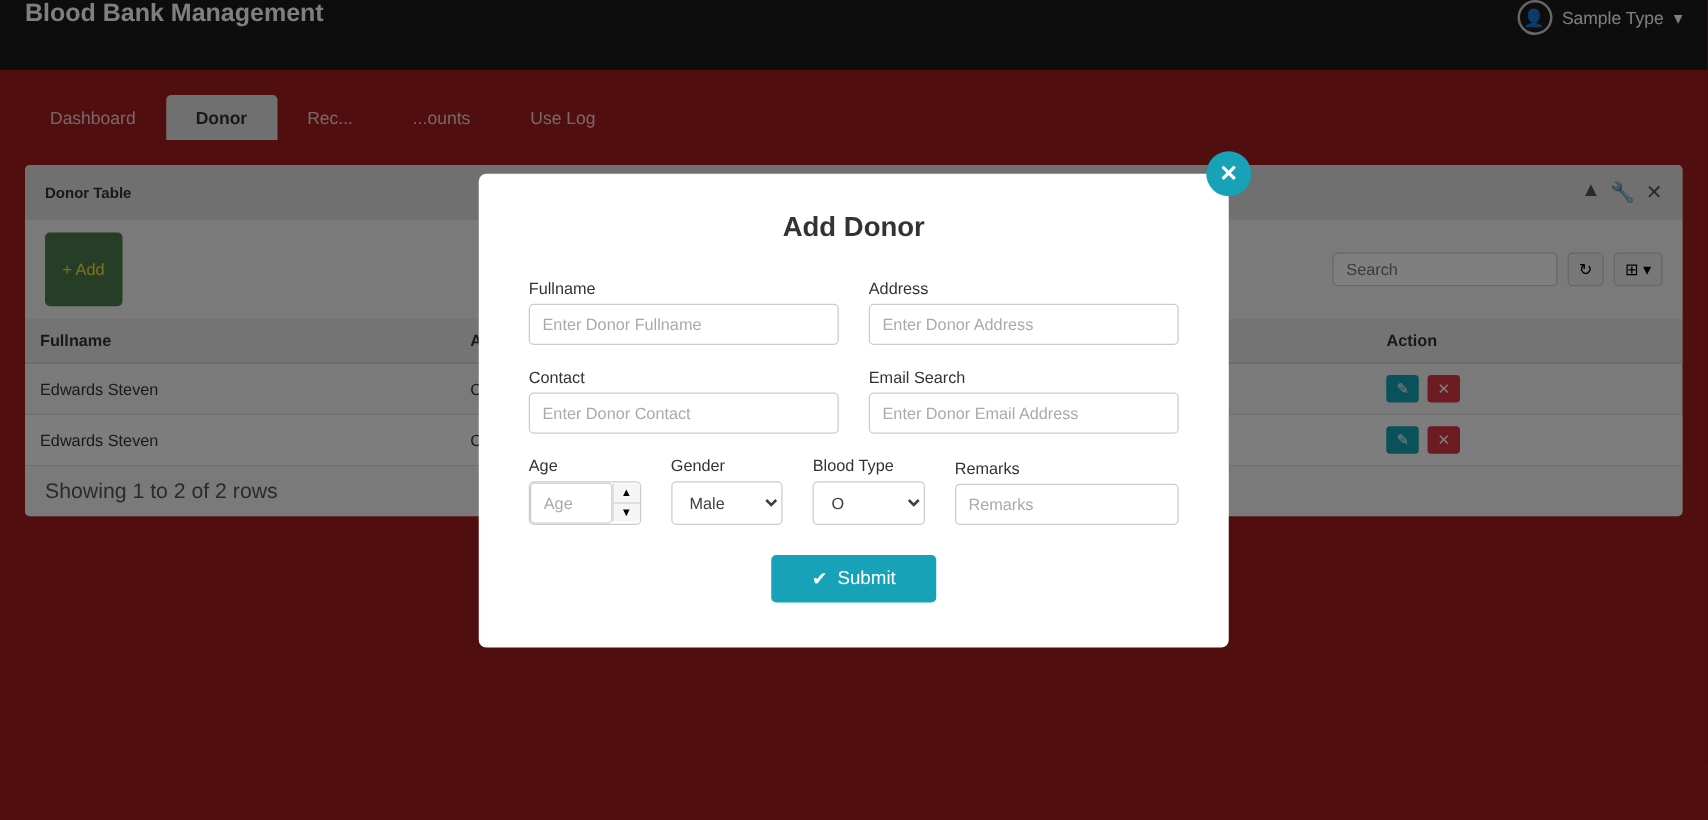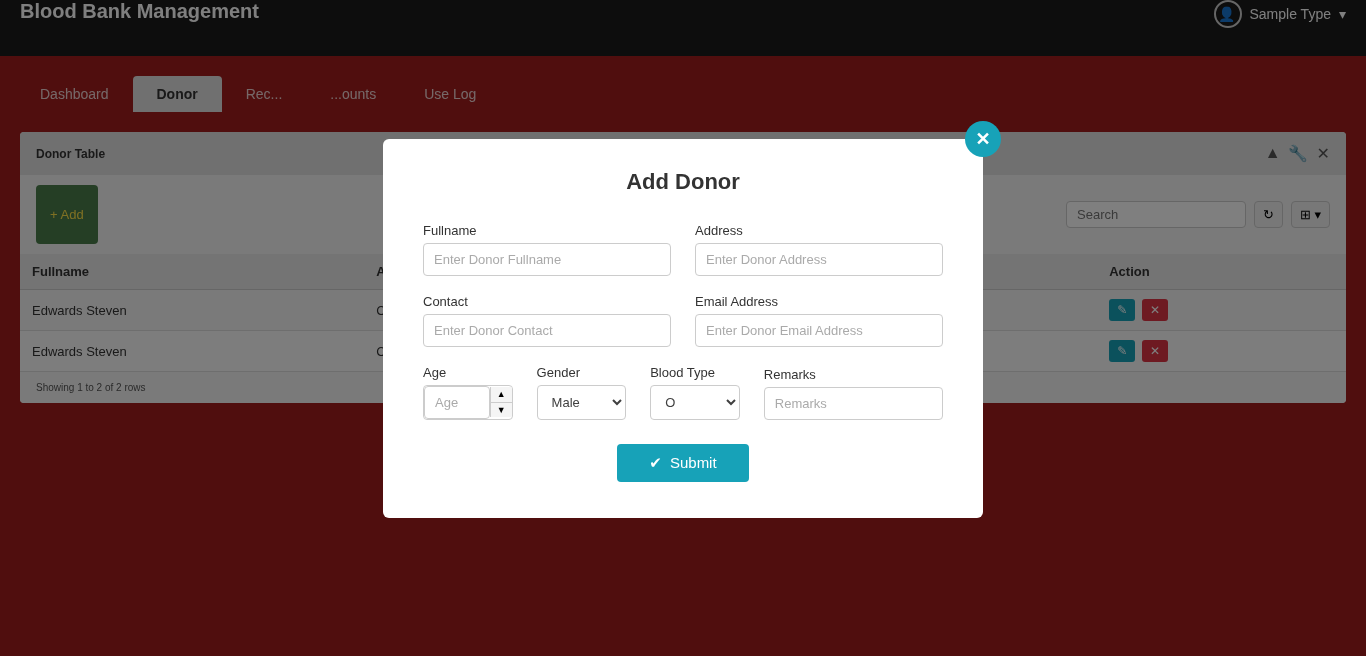--- a/index.html
+++ b/index.html
@@ -174,21 +174,21 @@
       cursor: pointer;
       color: white;
       font-size: 12px;
       margin-right: 3px;
     }
     .btn-edit { background: #17a2b8; }
     .btn-delete { background: #dc3545; }
 
     .card-footer {
       padding: 10px 16px;
-      font-size: 10px;
+      font-size: 17px;
       color: #555;
       background: #f5f5f5;
     }
 
     
     .overlay {
       position: fixed;
       top: 0; left: 0; right: 0; bottom: 0;
       background: rgba(0,0,0,0.5);
       z-index: 100;
@@ -414,21 +414,21 @@
         <input type="text" placeholder="Enter Donor Address" style="">
       </div>
     </div>
 
     <div class="form-row">
       <div class="form-group">
         <label>Contact</label>
         <input type="text" placeholder="Enter Donor Contact" style="">
       </div>
       <div class="form-group">
-        <label>Email Address</label>
+        <label>Email Search</label>
         <input type="text" placeholder="Enter Donor Email Address" style="">
       </div>
     </div>
 
     <div class="form-bottom-row">
       <div class="form-group form-group-age">
         <label>Age</label>
         <div class="age-input-wrap">
           <input type="number" placeholder="Age" style="">
           <div class="age-spinners">

